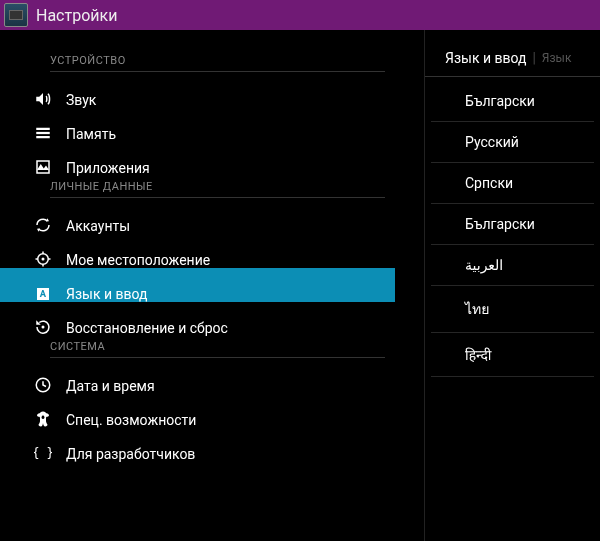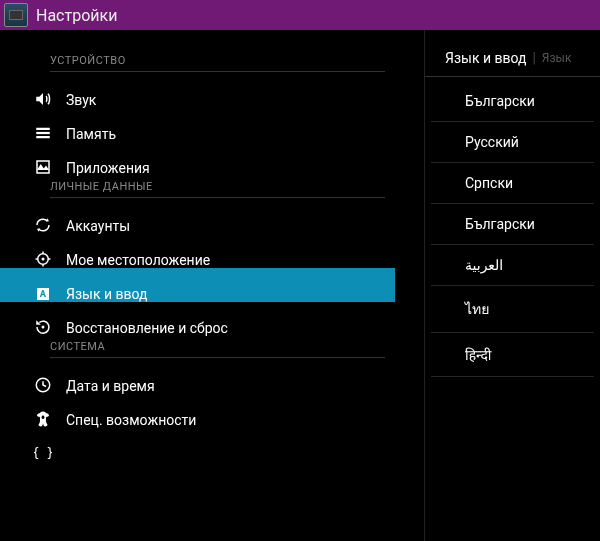--- a/index.html
+++ b/index.html
@@ -214,20 +214,21 @@
           </svg>
         </span>
         <span class="label">Спец. возможности</span>
       </div>
       <div class="row">
         <span class="icon">
           <svg width="18" height="18" viewBox="0 0 24 24">
             <text x="12" y="17" text-anchor="middle" font-size="16" fill="#fff" font-family="monospace">{ }</text>
           </svg>
         </span>
+        <span class="label">Для разработчиков</span>
       </div>
     </div>
   <div class="right">
     <div class="right-header">
       <span class="right-title">Язык и ввод</span>
       <span class="right-crumb-sep">|</span>
       <span class="right-crumb">Язык</span>
     </div>
     <div id="lang-list">
         <div class="lang-row">Български</div>

